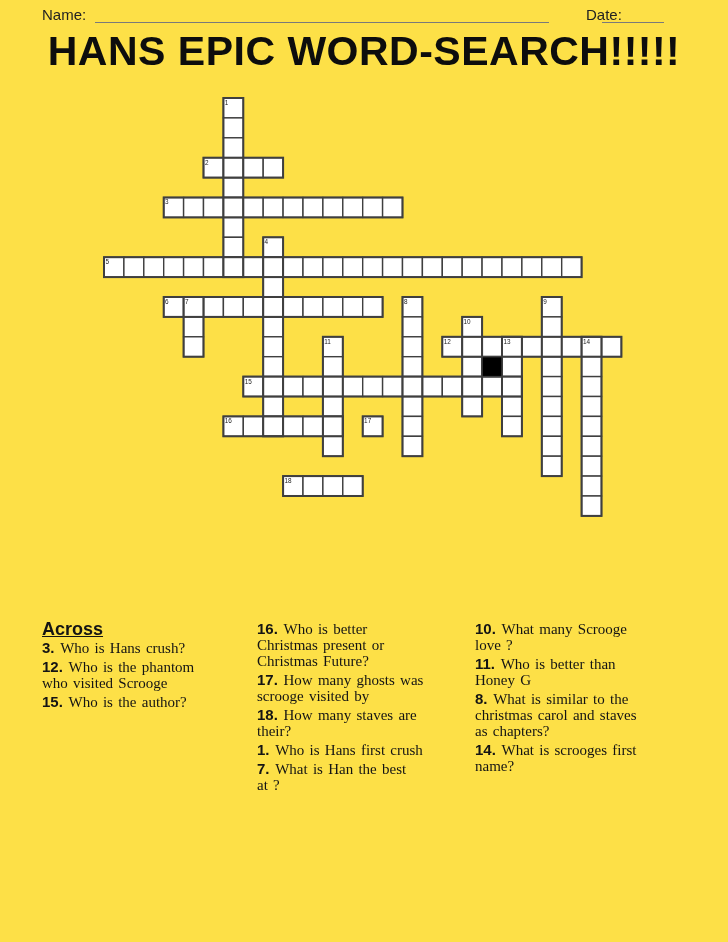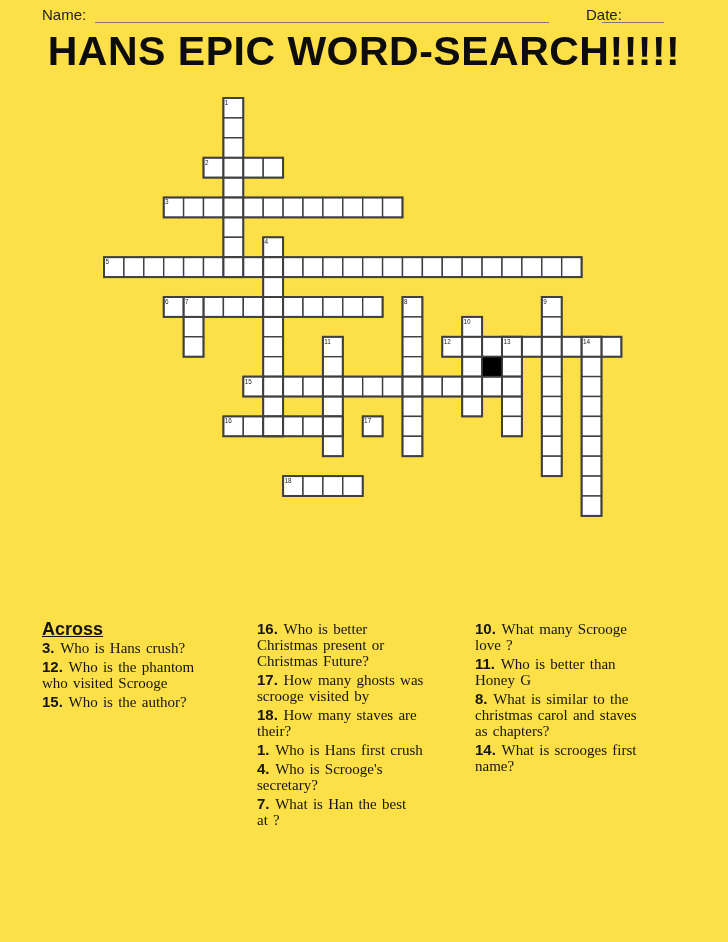--- a/index.html
+++ b/index.html
@@ -247,22 +247,20 @@
     </div>
   <div class="clue-col clue-col-2">
       <div class="clue"><span class="clue-num">16. </span><span class="clue-text">Who is better
 Christmas present or
 Christmas Future?</span></div>
       <div class="clue"><span class="clue-num">17. </span><span class="clue-text">How many ghosts was
 scrooge visited by</span></div>
       <div class="clue"><span class="clue-num">18. </span><span class="clue-text">How many staves are
 their?</span></div>
       <div class="clue"><span class="clue-num">1. </span><span class="clue-text">Who is Hans first crush</span></div>
-      <div class="clue"><span class="clue-num">4. </span><span class="clue-text">Who is Scrooge's
-secretary?</span></div>
       <div class="clue"><span class="clue-num">7. </span><span class="clue-text">What is Han the best
 at ?</span></div>
     </div>
   <div class="clue-col clue-col-3">
       <div class="clue"><span class="clue-num">10. </span><span class="clue-text">What many Scrooge
 love ?</span></div>
       <div class="clue"><span class="clue-num">11. </span><span class="clue-text">Who is better than
 Honey G</span></div>
       <div class="clue"><span class="clue-num">8. </span><span class="clue-text">What is similar to the
 christmas carol and staves

